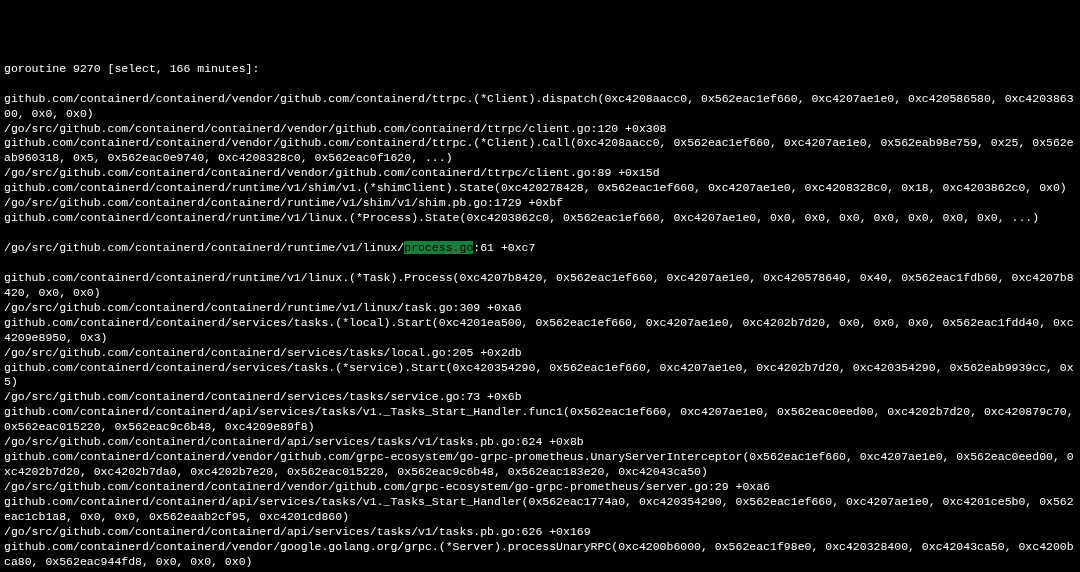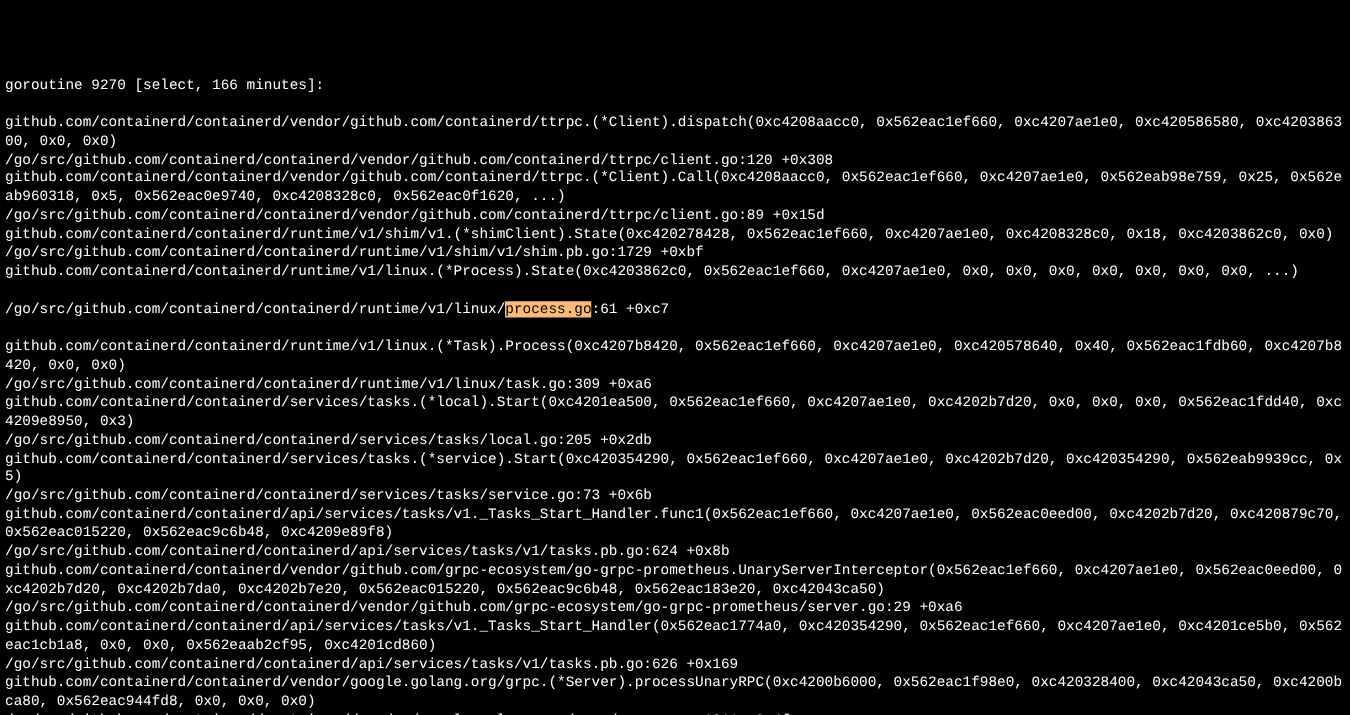--- a/index.html
+++ b/index.html
@@ -14,21 +14,21 @@
       font-size: 11.5px;
       line-height: 1.3;
       padding: 2px 4px;
       white-space: pre-wrap;
       word-break: break-all;
     }
     .trace-line {
       color: #ffffff;
     }
     .highlight {
-      background: #fdba74;
+      background: #15803d;
       color: #000000;
     }
   </style>
 </head>
 <body>
 
 
 
 <div class="trace-line">goroutine 9270 [select, 166 minutes]:</div>
 <div id="lines-part1"><div class="trace-line">github.com/containerd/containerd/vendor/github.com/containerd/ttrpc.(*Client).dispatch(0xc4208aacc0, 0x562eac1ef660, 0xc4207ae1e0, 0xc420586580, 0xc420386300, 0x0, 0x0)</div><div class="trace-line">/go/src/github.com/containerd/containerd/vendor/github.com/containerd/ttrpc/client.go:120 +0x308</div><div class="trace-line">github.com/containerd/containerd/vendor/github.com/containerd/ttrpc.(*Client).Call(0xc4208aacc0, 0x562eac1ef660, 0xc4207ae1e0, 0x562eab98e759, 0x25, 0x562eab960318, 0x5, 0x562eac0e9740, 0xc4208328c0, 0x562eac0f1620, ...)</div><div class="trace-line">/go/src/github.com/containerd/containerd/vendor/github.com/containerd/ttrpc/client.go:89 +0x15d</div><div class="trace-line">github.com/containerd/containerd/runtime/v1/shim/v1.(*shimClient).State(0xc420278428, 0x562eac1ef660, 0xc4207ae1e0, 0xc4208328c0, 0x18, 0xc4203862c0, 0x0)</div><div class="trace-line">/go/src/github.com/containerd/containerd/runtime/v1/shim/v1/shim.pb.go:1729 +0xbf</div><div class="trace-line">github.com/containerd/containerd/runtime/v1/linux.(*Process).State(0xc4203862c0, 0x562eac1ef660, 0xc4207ae1e0, 0x0, 0x0, 0x0, 0x0, 0x0, 0x0, 0x0, ...)</div></div>

